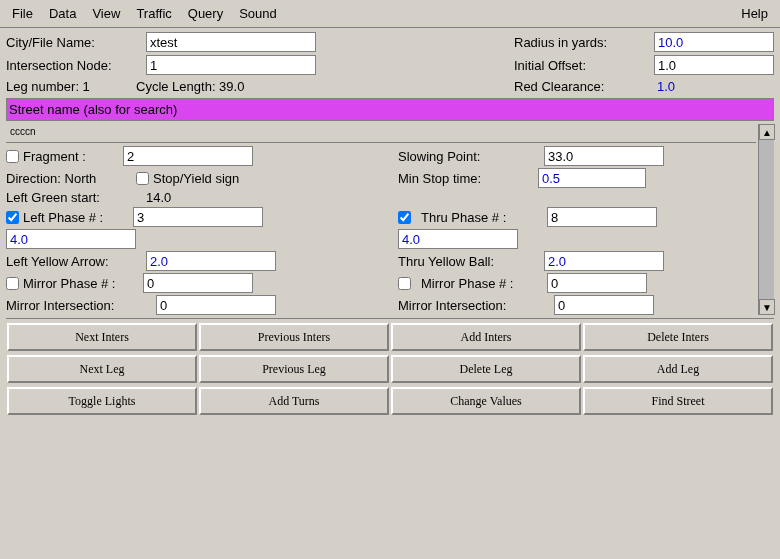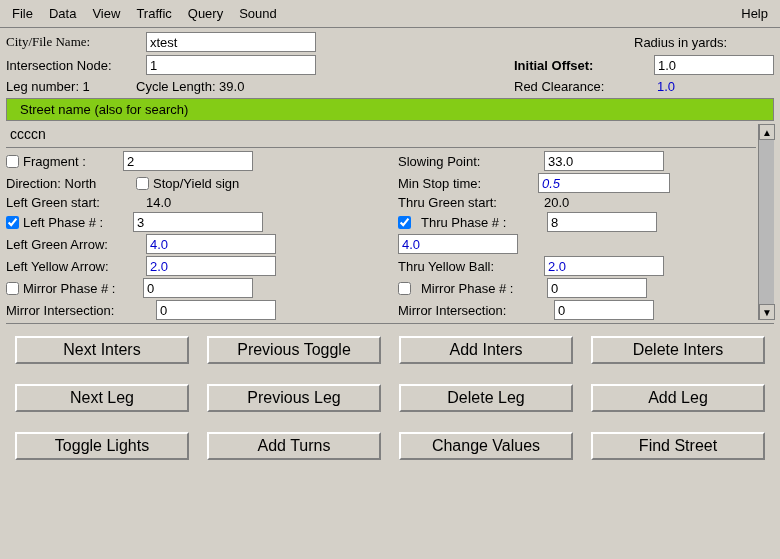--- a/index.html
+++ b/index.html
@@ -47,30 +47,30 @@
       border: 1px solid #808080;
       background: white;
       font-size: 13px;
       padding: 1px 3px;
       height: 20px;
     }
     input[type="text"].blue-text { color: #0000cc; }
 
     
     .section-header {
-      background: #84cc16;
+      background: #d946ef;
       border: 1px solid #808080;
-      padding: 3px 13px;
+      padding: 3px 2px;
       margin-bottom: 3px;
       font-size: 13px;
     }
 
     
     .street-name {
-      font-size: 14px;
+      font-size: 10px;
       padding: 2px 4px;
       margin-bottom: 3px;
     }
 
     
     .two-col {
       display: flex;
       width: 100%;
       margin-bottom: 2px;
     }
@@ -99,27 +99,28 @@
       display: flex;
       width: 100%;
       margin-top: 2px;
     }
     .btn {
       flex: 1;
       height: 28px;
       background: #d4d0c8;
       border: 2px solid;
       border-color: #ffffff #808080 #808080 #ffffff;
-      font-size: 16px;
+      font-size: 12px;
       cursor: pointer;
       text-align: center;
       display: flex;
       align-items: center;
       justify-content: center;
-      margin: 9px;
+      margin: 1px;
+      font-family: Liberation Serif, serif;
     }
 
     .fields-container {
       padding-right: 18px;
     }
   </style>
 </head>
 <body>
 
 <div class="menubar">
@@ -129,31 +130,32 @@
   <span class="menubar-item">Traffic</span>
   <span class="menubar-item">Query</span>
   <span class="menubar-item">Sound</span>
   <span class="menubar-spacer"></span>
   <span class="menubar-item">Help</span>
 </div>
 
 <div class="main-content">
 
   <div class="form-row">
-    <span class="label" style="min-width:140px;font-family:Liberation Serif, serif;">City/File Name:</span>
+    <span class="label" style="min-width:140px;">City/File Name:</span>
     <input type="text" style="width: 170px;" value="xtest">
     <span style="flex:1;"></span>
     <span class="label" style="min-width:140px;">Radius in yards:</span>
+    <input type="text" class="blue-text" style="width: 120px;" value="10.0">
   </div>
 
   <div class="form-row">
     <span class="label" style="min-width:140px;">Intersection Node:</span>
     <input type="text" style="width: 170px;" value="1">
     <span style="flex:1;"></span>
-    <span class="label" style="min-width:140px;font-weight:bold;">Initial Offset:</span>
+    <span class="label" style="min-width:140px;">Initial Offset:</span>
     <input type="text" style="width: 120px;" value="1.0">
   </div>
 
   <div class="form-row">
     <span class="label" style="min-width:130px;">Leg number: 1</span>
     <span class="label" style="min-width:160px;">Cycle Length: 39.0</span>
     <span style="flex:1;"></span>
     <span class="label" style="min-width:140px;">Red Clearance:</span>
     <span class="label blue-text" style="color:#0000cc; min-width:120px; padding:1px 3px;">1.0</span>
   </div>
@@ -182,51 +184,46 @@
       </div>
 
       <div class="two-col">
         <div class="col-left">
           <span class="label" style="min-width:130px;">Direction: North</span>
           <input type="checkbox" style="">
           <span class="label">Stop/Yield sign</span>
         </div>
         <div class="col-right" style="gap:0;">
           <span class="label" style="min-width:140px;">Min Stop time:</span>
-          <input type="text" class="blue-text" style="width: 132px; font-style: italic;" value="0.5">
+          <input type="text" class="blue-text" style="width: 108px;" value="0.5">
         </div>
       </div>
 
       <div class="two-col">
         <div class="col-left">
           <span class="label" style="min-width:140px;">Left Green start:</span>
           <span class="label">14.0</span>
-        </div>
-        <div class="col-right" style="gap:6px;">
-          <span class="label" style="min-width:140px;">Thru Green start:</span>
-          <span class="label">20.0</span>
         </div>
       </div>
 
       <div class="two-col">
         <div class="col-left">
           <input type="checkbox" checked="" style="">
           <span class="label" style="min-width:110px;">Left Phase # :</span>
           <input type="text" style="width: 130px;" value="3">
         </div>
         <div class="col-right" style="gap:6px;">
           <input type="checkbox" checked="" style="">
           <span class="label" style="min-width:120px;">Thru Phase # :</span>
           <input type="text" style="width: 110px;" value="8">
         </div>
       </div>
 
       <div class="two-col">
         <div class="col-left">
-          <span class="label" style="min-width:140px;">Left Green Arrow:</span>
           <input type="text" class="blue-text" style="width: 130px;" value="4.0">
         </div>
         <div class="col-right" style="gap:6px;">
           <input type="text" class="blue-text" style="width: 120px;" value="4.0">
         </div>
       </div>
 
       <div class="two-col">
         <div class="col-left">
           <span class="label" style="min-width:140px;">Left Yellow Arrow:</span>
@@ -268,21 +265,21 @@
       <div style="width:16px; height:16px; background:#d4d0c8; border:1px solid #808080; display:flex; align-items:center; justify-content:center; font-size:10px; cursor:pointer;">▲</div>
       <div style="flex:1; background:#b8b8b8;"></div>
       <div style="width:16px; height:16px; background:#d4d0c8; border:1px solid #808080; display:flex; align-items:center; justify-content:center; font-size:10px; cursor:pointer;">▼</div>
     </div>
   </div>
 
   <hr class="divider">
 
   <div class="btn-row">
     <button class="btn">Next Inters</button>
-    <button class="btn">Previous Toggle</button>
+    <button class="btn">Previous Inters</button>
     <button class="btn">Add Inters</button>
     <button class="btn">Delete Inters</button>
   </div>
 
   <div class="btn-row">
     <button class="btn">Next Leg</button>
     <button class="btn">Previous Leg</button>
     <button class="btn">Delete Leg</button>
     <button class="btn">Add Leg</button>
   </div>

